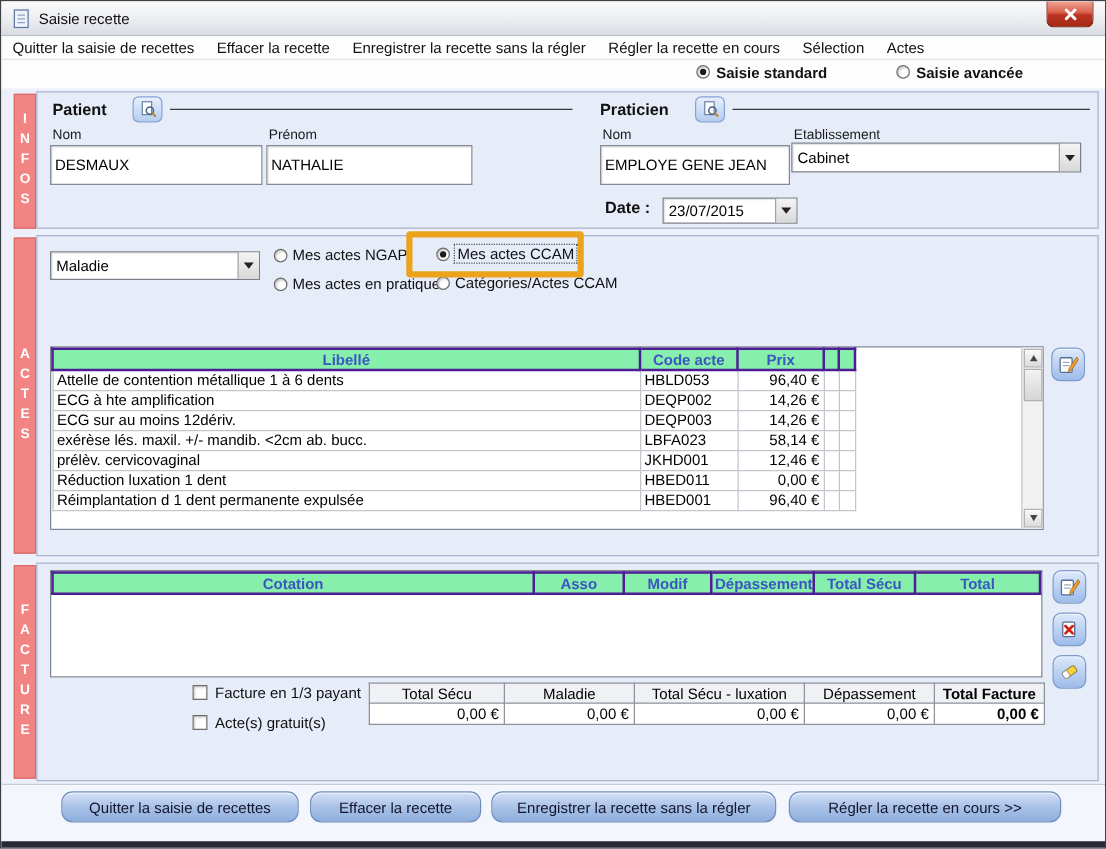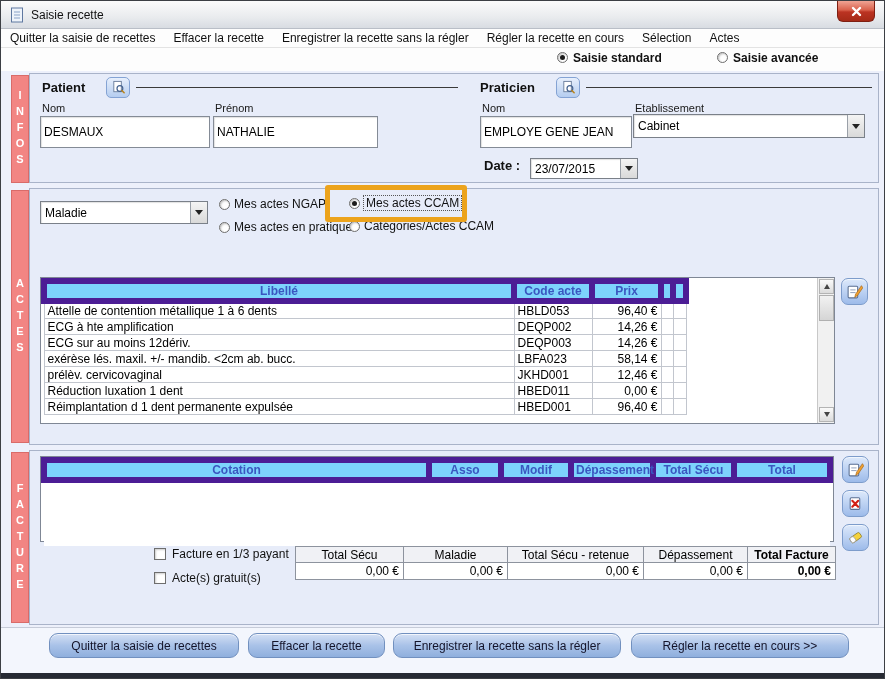--- a/index.html
+++ b/index.html
@@ -82,22 +82,22 @@
   .tool-btn {
     position: absolute; width: 27px; height: 27px; border-radius: 7px;
     background: linear-gradient(#dde9fb, #9dbbea); border: 1px solid #7d9ccb;
     display: flex; align-items: center; justify-content: center; cursor: pointer;
     box-shadow: inset 0 1px 0 rgba(255,255,255,.6);
   }
   
   .grid-box { position: absolute; background: #fff; border: 1px solid #7f8795; }
   table.grid { border-collapse: collapse; table-layout: fixed; font-size: 12px; }
   table.grid th {
-    height: 17px; background: #7dd3fc; color: #3a57c0; font-weight: bold;
-    border: 6px solid #4c1d95; text-align: center; font-size: 12px; padding: 0 2px;
+    height: 17px; background: #86efac; color: #3a57c0; font-weight: bold;
+    border: 2px solid #4c1d95; text-align: center; font-size: 12px; padding: 0 2px;
   }
   table.grid th.c-fill, table.grid td.c-fill { border: none; background: #fff; }
   table.grid td { height: 16px; border: 1px solid #c2c6ce; padding: 0 3px; white-space: nowrap; overflow: hidden; color: #000; }
   td.c-lib { text-align: left; }
   td.c-code { text-align: left; }
   td.c-prix { text-align: right; }
   
   .vscroll { position: absolute; top: 0; right: 0; width: 17px; height: 100%; background: #f1f1f1; border-left: 1px solid #c8c8c8; }
   .sb-btn {
     position: absolute; left: 1px; width: 15px; height: 15px;
@@ -399,21 +399,21 @@
           <col style="width:108px">
             <col style="width:104px">
             <col style="width:136px">
             <col style="width:104px">
             <col style="width:88px">
         </colgroup>
         <thead>
           <tr>
             <th>Total Sécu</th>
             <th>Maladie</th>
-            <th>Total Sécu - retenue</th>
+            <th>Total Sécu - luxation</th>
             <th>Dépassement</th>
             <th class="bold">Total Facture</th>
           </tr>
         </thead>
         <tbody>
           <tr>
             <td>0,00 €</td>
             <td>0,00 €</td>
             <td>0,00 €</td>
             <td>0,00 €</td>

